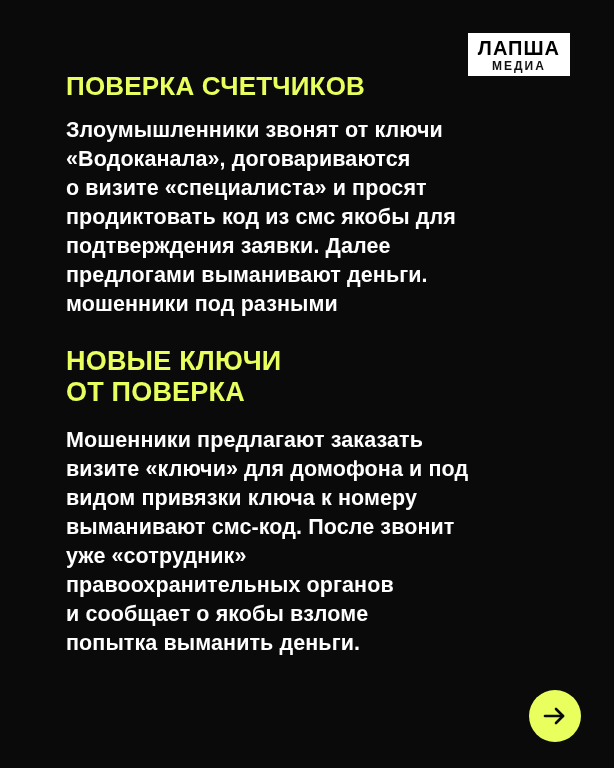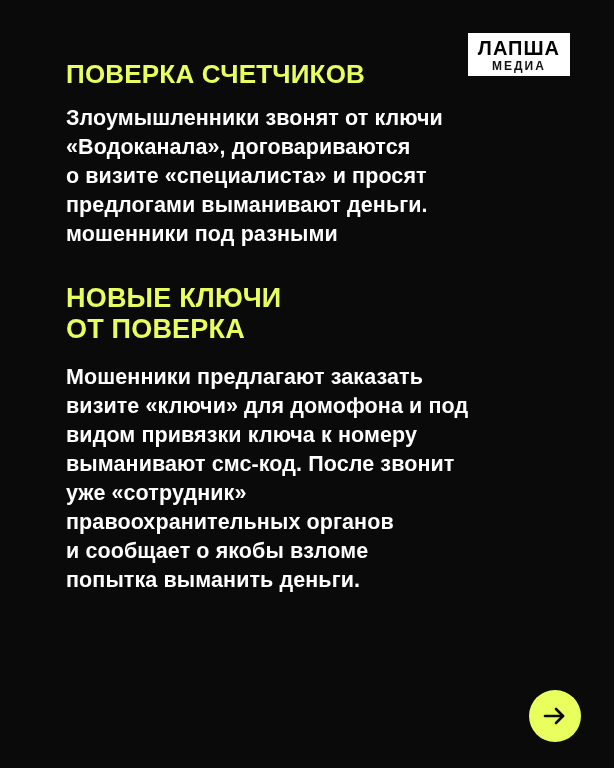--- a/index.html
+++ b/index.html
@@ -55,37 +55,37 @@
   h2.section-title {
     font-family: "Liberation Sans", sans-serif;
     font-weight: 700;
     font-size: 26px;
     line-height: 1.15;
     color: #e9ff5e;
     margin: 0 0 14px 0;
     letter-spacing: 0.2px;
   }
   .section.first h2.section-title {
-    margin-top: 20px;
+    margin-top: 32px;
   }
   .section-title .tl2 { display: block; }
 
   p.body-text {
     font-family: "Liberation Sans", sans-serif;
     font-weight: 700;
     font-size: 21.5px;
     line-height: 1.35;
     color: #ffffff;
     margin: 0;
     letter-spacing: 0.1px;
   }
   p.body-text .ln { display: block; }
 
   .section.second {
-    margin-top: 34px;
+    margin-top: 27px;
   }
   .section.second h2.section-title {
     font-size: 27px;
     margin-bottom: 18px;
   }
 
   
   .next-arrow {
     position: absolute;
     right: 33px;
@@ -110,20 +110,22 @@
     <span class="logo-main">ЛАПША</span>
     <span class="logo-sub">МЕДИА</span>
   </div>
 
   <div class="section first">
     <h2 class="section-title">ПОВЕРКА СЧЕТЧИКОВ</h2>
     <p class="body-text">
       <span class="ln">Злоумышленники звонят от ключи</span>
       <span class="ln">«Водоканала», договариваются</span>
       <span class="ln">о визите «специалиста» и просят</span>
+      <span class="ln">продиктовать код из смс якобы для</span>
+      <span class="ln">подтверждения заявки. Далее</span>
       <span class="ln">предлогами выманивают деньги.</span>
       <span class="ln">мошенники под разными</span>
     </p>
   </div>
 
   <div class="section second">
     <h2 class="section-title">
       <span class="tl1">НОВЫЕ КЛЮЧИ</span>
       <span class="tl2">ОТ ПОВЕРКА</span>
     </h2>

